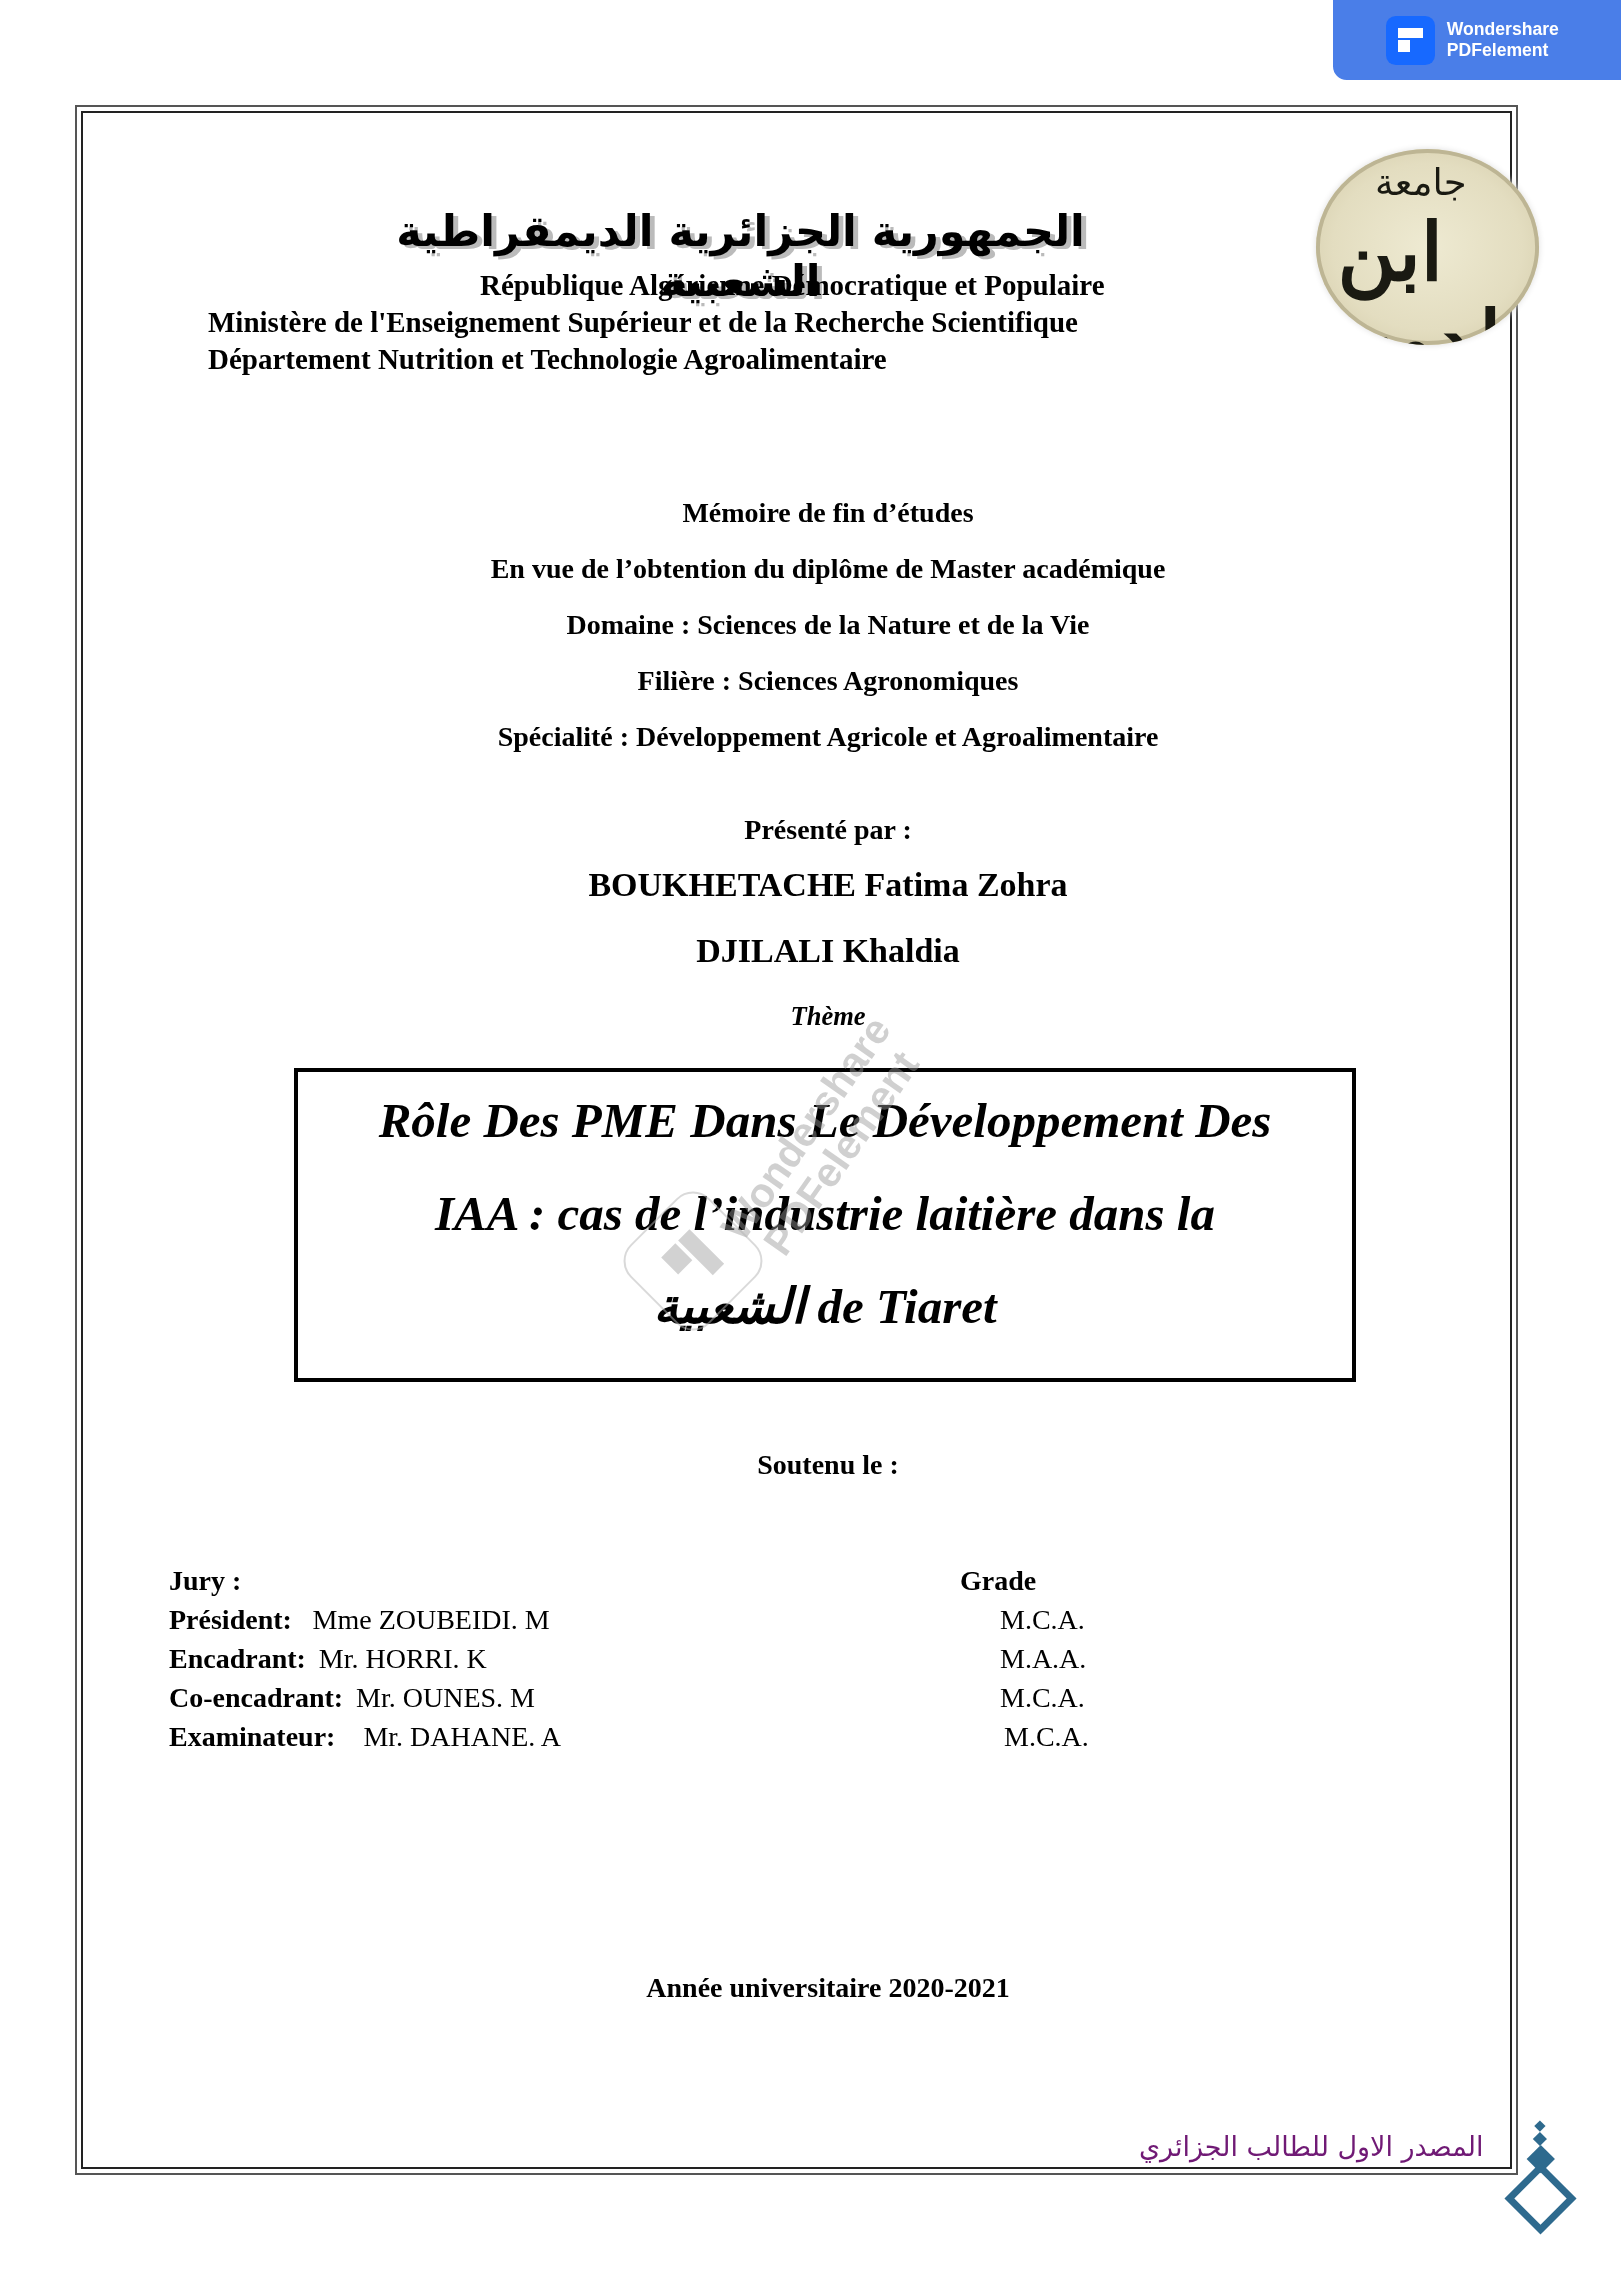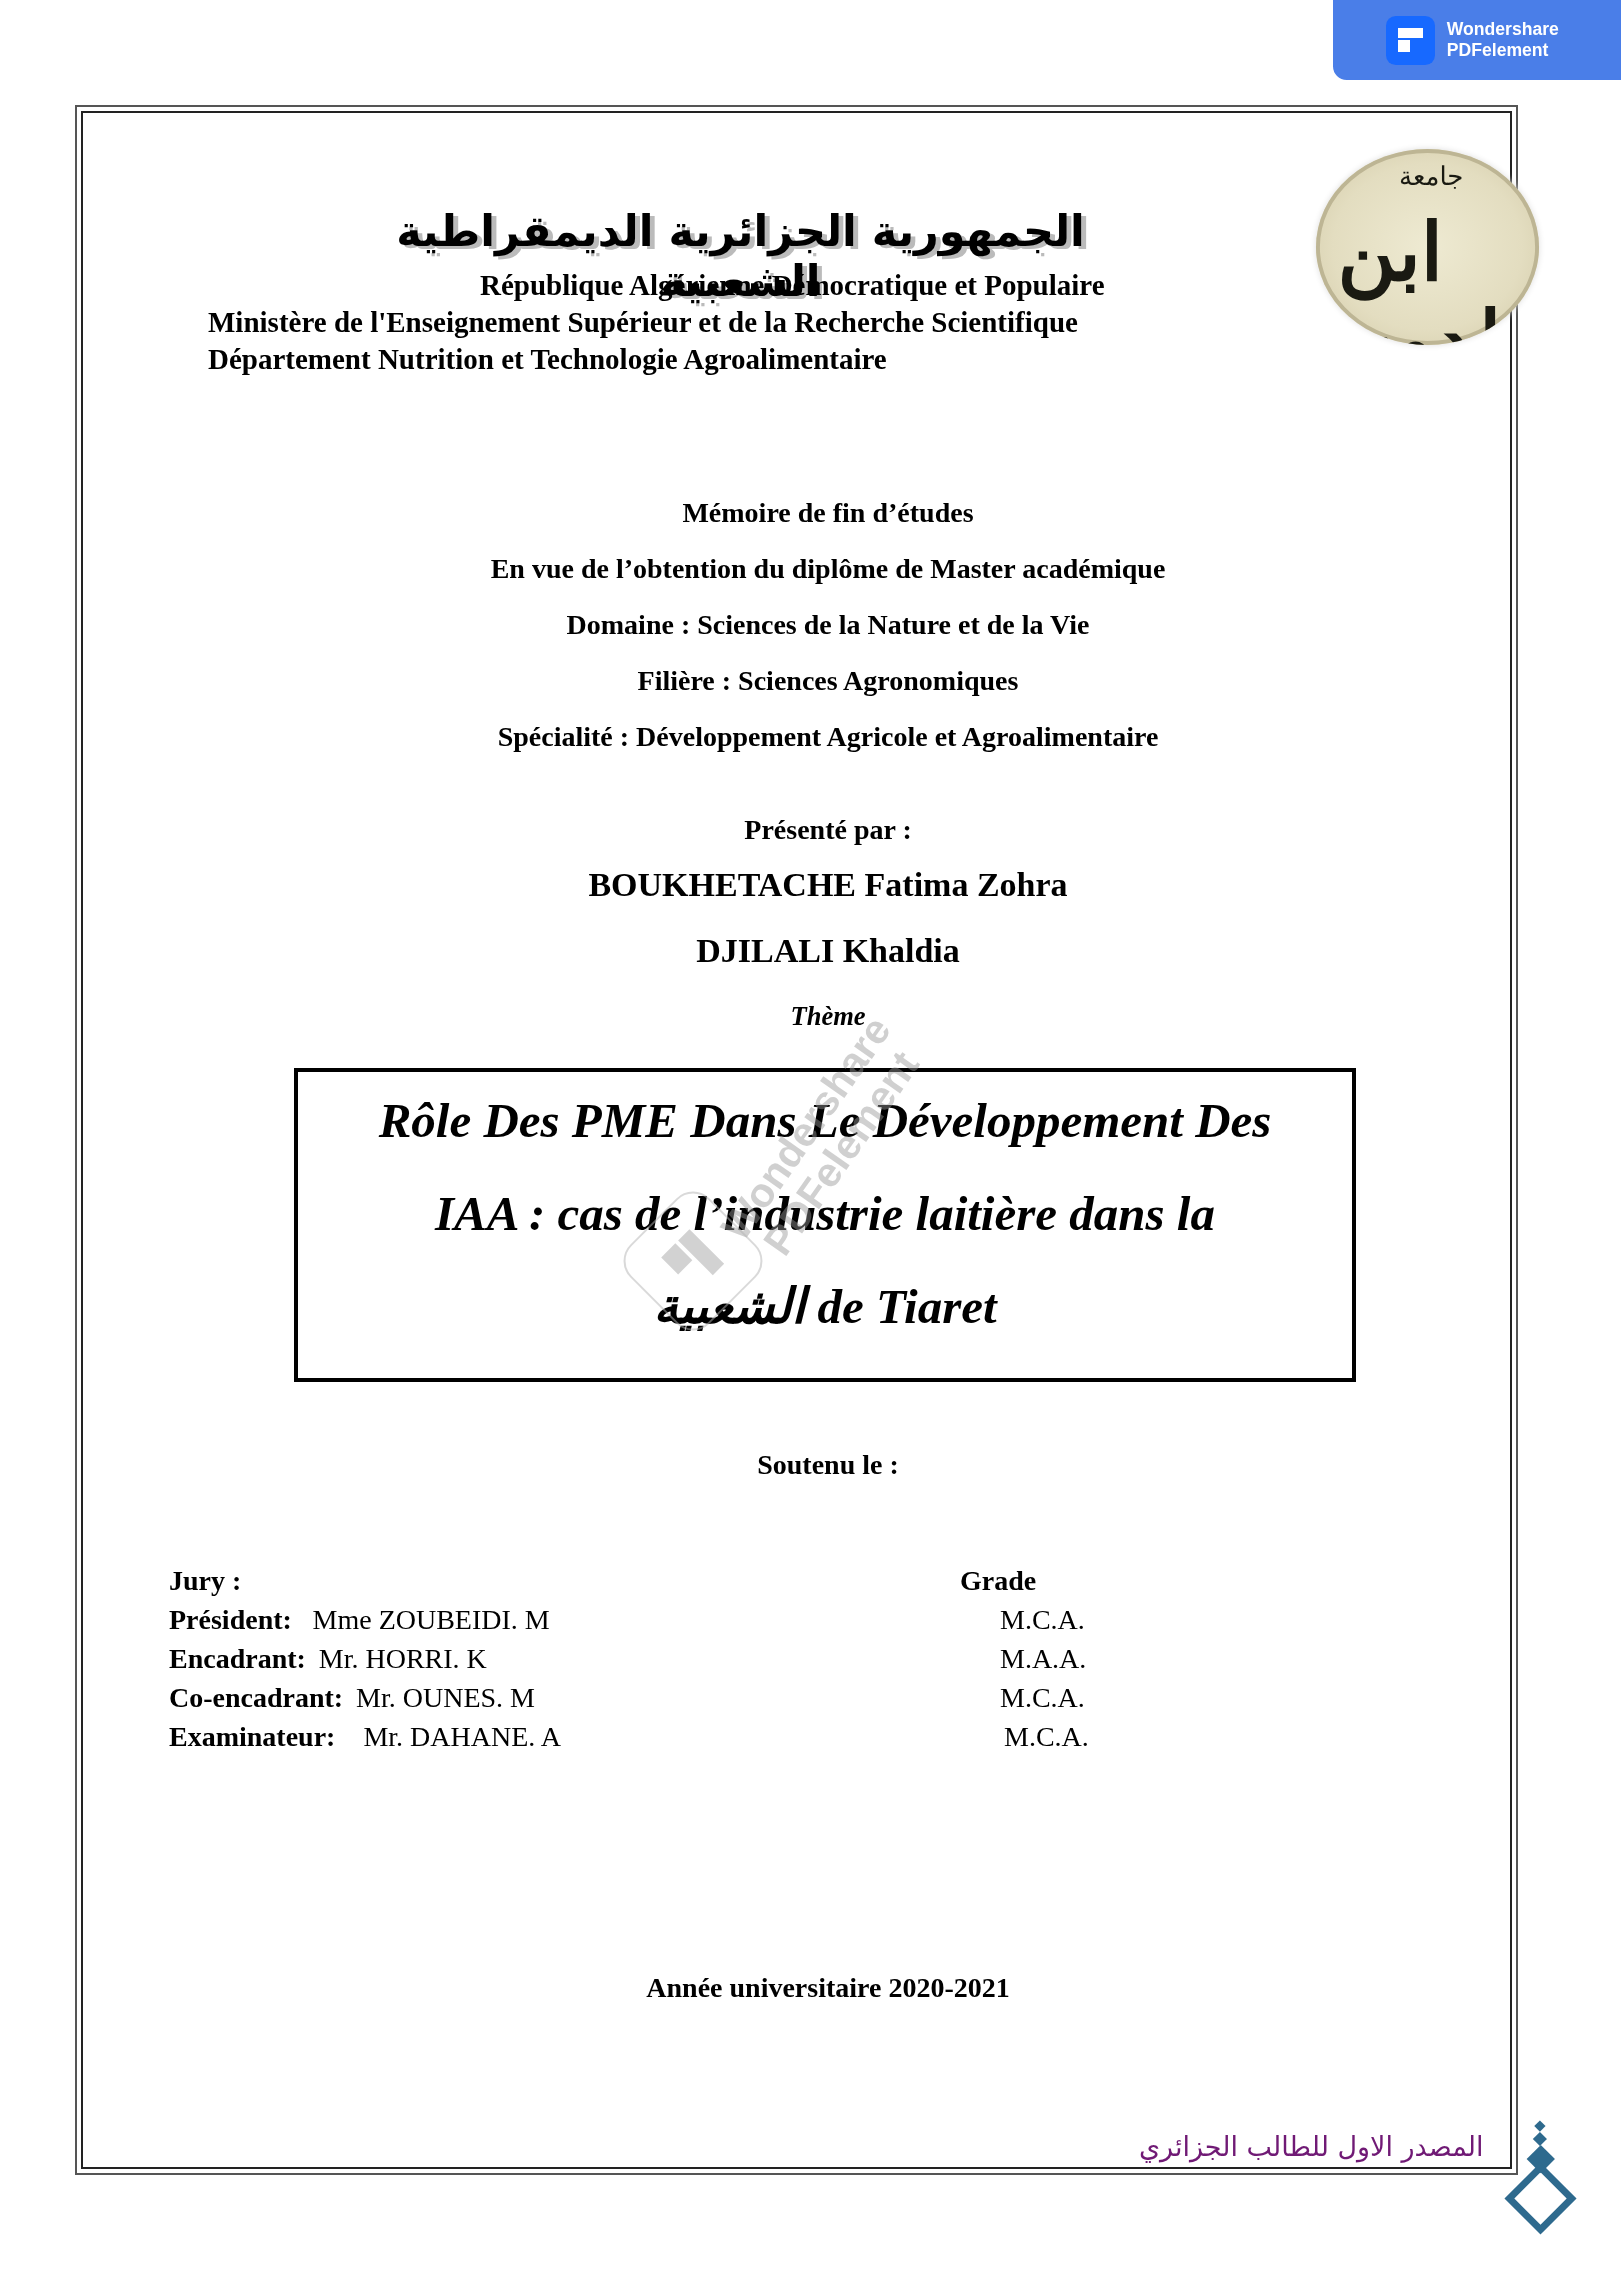--- a/index.html
+++ b/index.html
@@ -12,21 +12,21 @@
   .ws-logo .b2 { position: absolute; left: 11.8px; top: 24.5px; width: 12.7px; height: 11.8px; background: #fff; }
   .ws-text { margin-left: 11.8px; color: #fff; font-family: "Liberation Sans", sans-serif; font-size: 17.6px; line-height: 20.6px; font-weight: bold; }
 
   
   .frame-outer { position: absolute; left: 75px; top: 105px; width: 1439px; height: 2066px; border: 2px solid #555; }
   .frame-inner { position: absolute; left: 81px; top: 111px; width: 1427px; height: 2054px; border: 2.9px solid #222; }
 
   
   .seal { position: absolute; left: 1316px; top: 149px; width: 223px; height: 196px; border-radius: 50%; background: radial-gradient(ellipse at 50% 50%, #eeead2 0%, #e3ddc0 60%, #cfc6a3 100%); box-shadow: inset 0 0 0 3.9px #bdb594, 0 0 5.9px #ddd; overflow: hidden; }
   .seal span { position: absolute; font-family: "DejaVu Serif", serif; color: #1a1a12; }
-  .seal .s1 { left: 83px; top: 11.8px; font-size: 26px; }
+  .seal .s1 { left: 59px; top: 11.8px; font-size: 37px; }
   .seal .s2 { left: 21.6px; top: 59px; font-size: 80px; font-weight: bold; line-height: 88px; }
 
   .arabic { position: absolute; left: 319px; top: 206px; width: 843px; text-align: center; font-family: "DejaVu Sans", sans-serif; font-size: 43px; font-weight: bold; direction: rtl; color: #000; text-shadow: 4.9px 2.9px 0 #bbb; }
 
   .hdr { position: absolute; font-weight: bold; font-size: 29px; line-height: 37px; }
   .hdr-republique { left: 480px; top: 267px; }
   .hdr-block { left: 208px; top: 304px; }
   .hdr-block div { height: 37px; }
 
   .center-col { position: absolute; left: 0; width: 1656px; text-align: center; font-weight: bold; }

